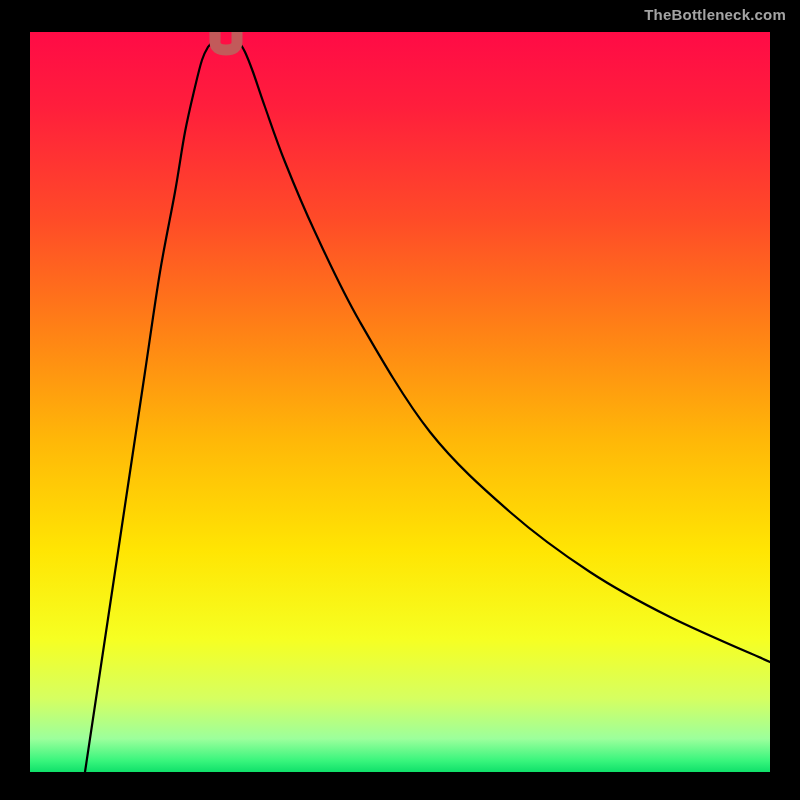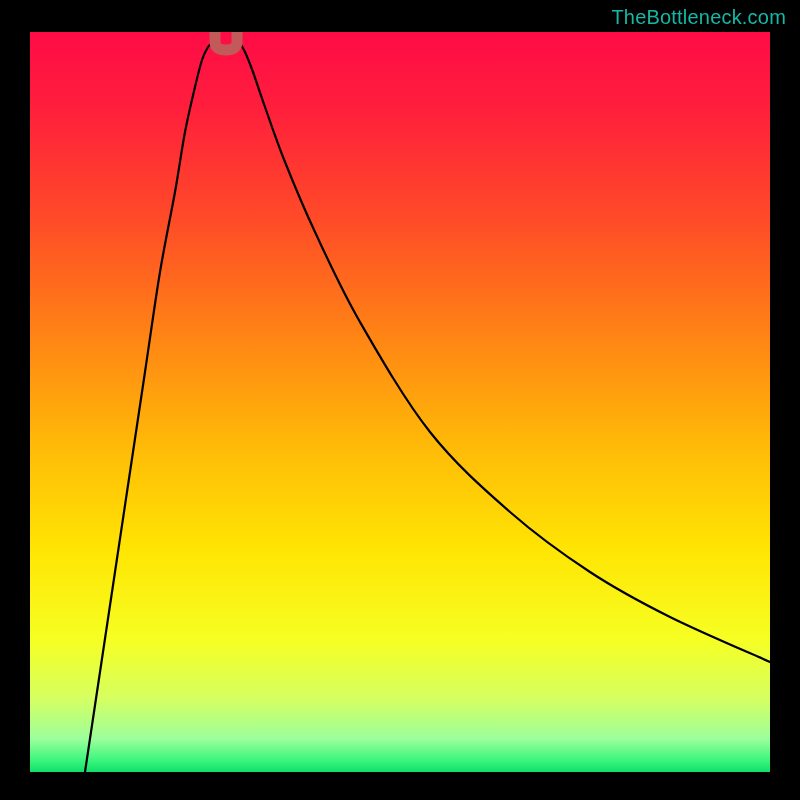--- a/index.html
+++ b/index.html
@@ -16,24 +16,24 @@
     left: 30px;
     top: 32px;
     width: 740px;
     height: 740px;
     background: #000;
   }
   .watermark {
     position: absolute;
     top: 6px;
     right: 14px;
-    color: #14b8a6;
-    font-size: 20px;
+    color: #a3a3a3;
+    font-size: 15px;
     letter-spacing: 0.2px;
-    font-weight: 400;
+    font-weight: 700;
   }
   svg {
     display: block;
   }
 </style>
 </head>
 <body>
 
 <div class="watermark">TheBottleneck.com</div>
 

